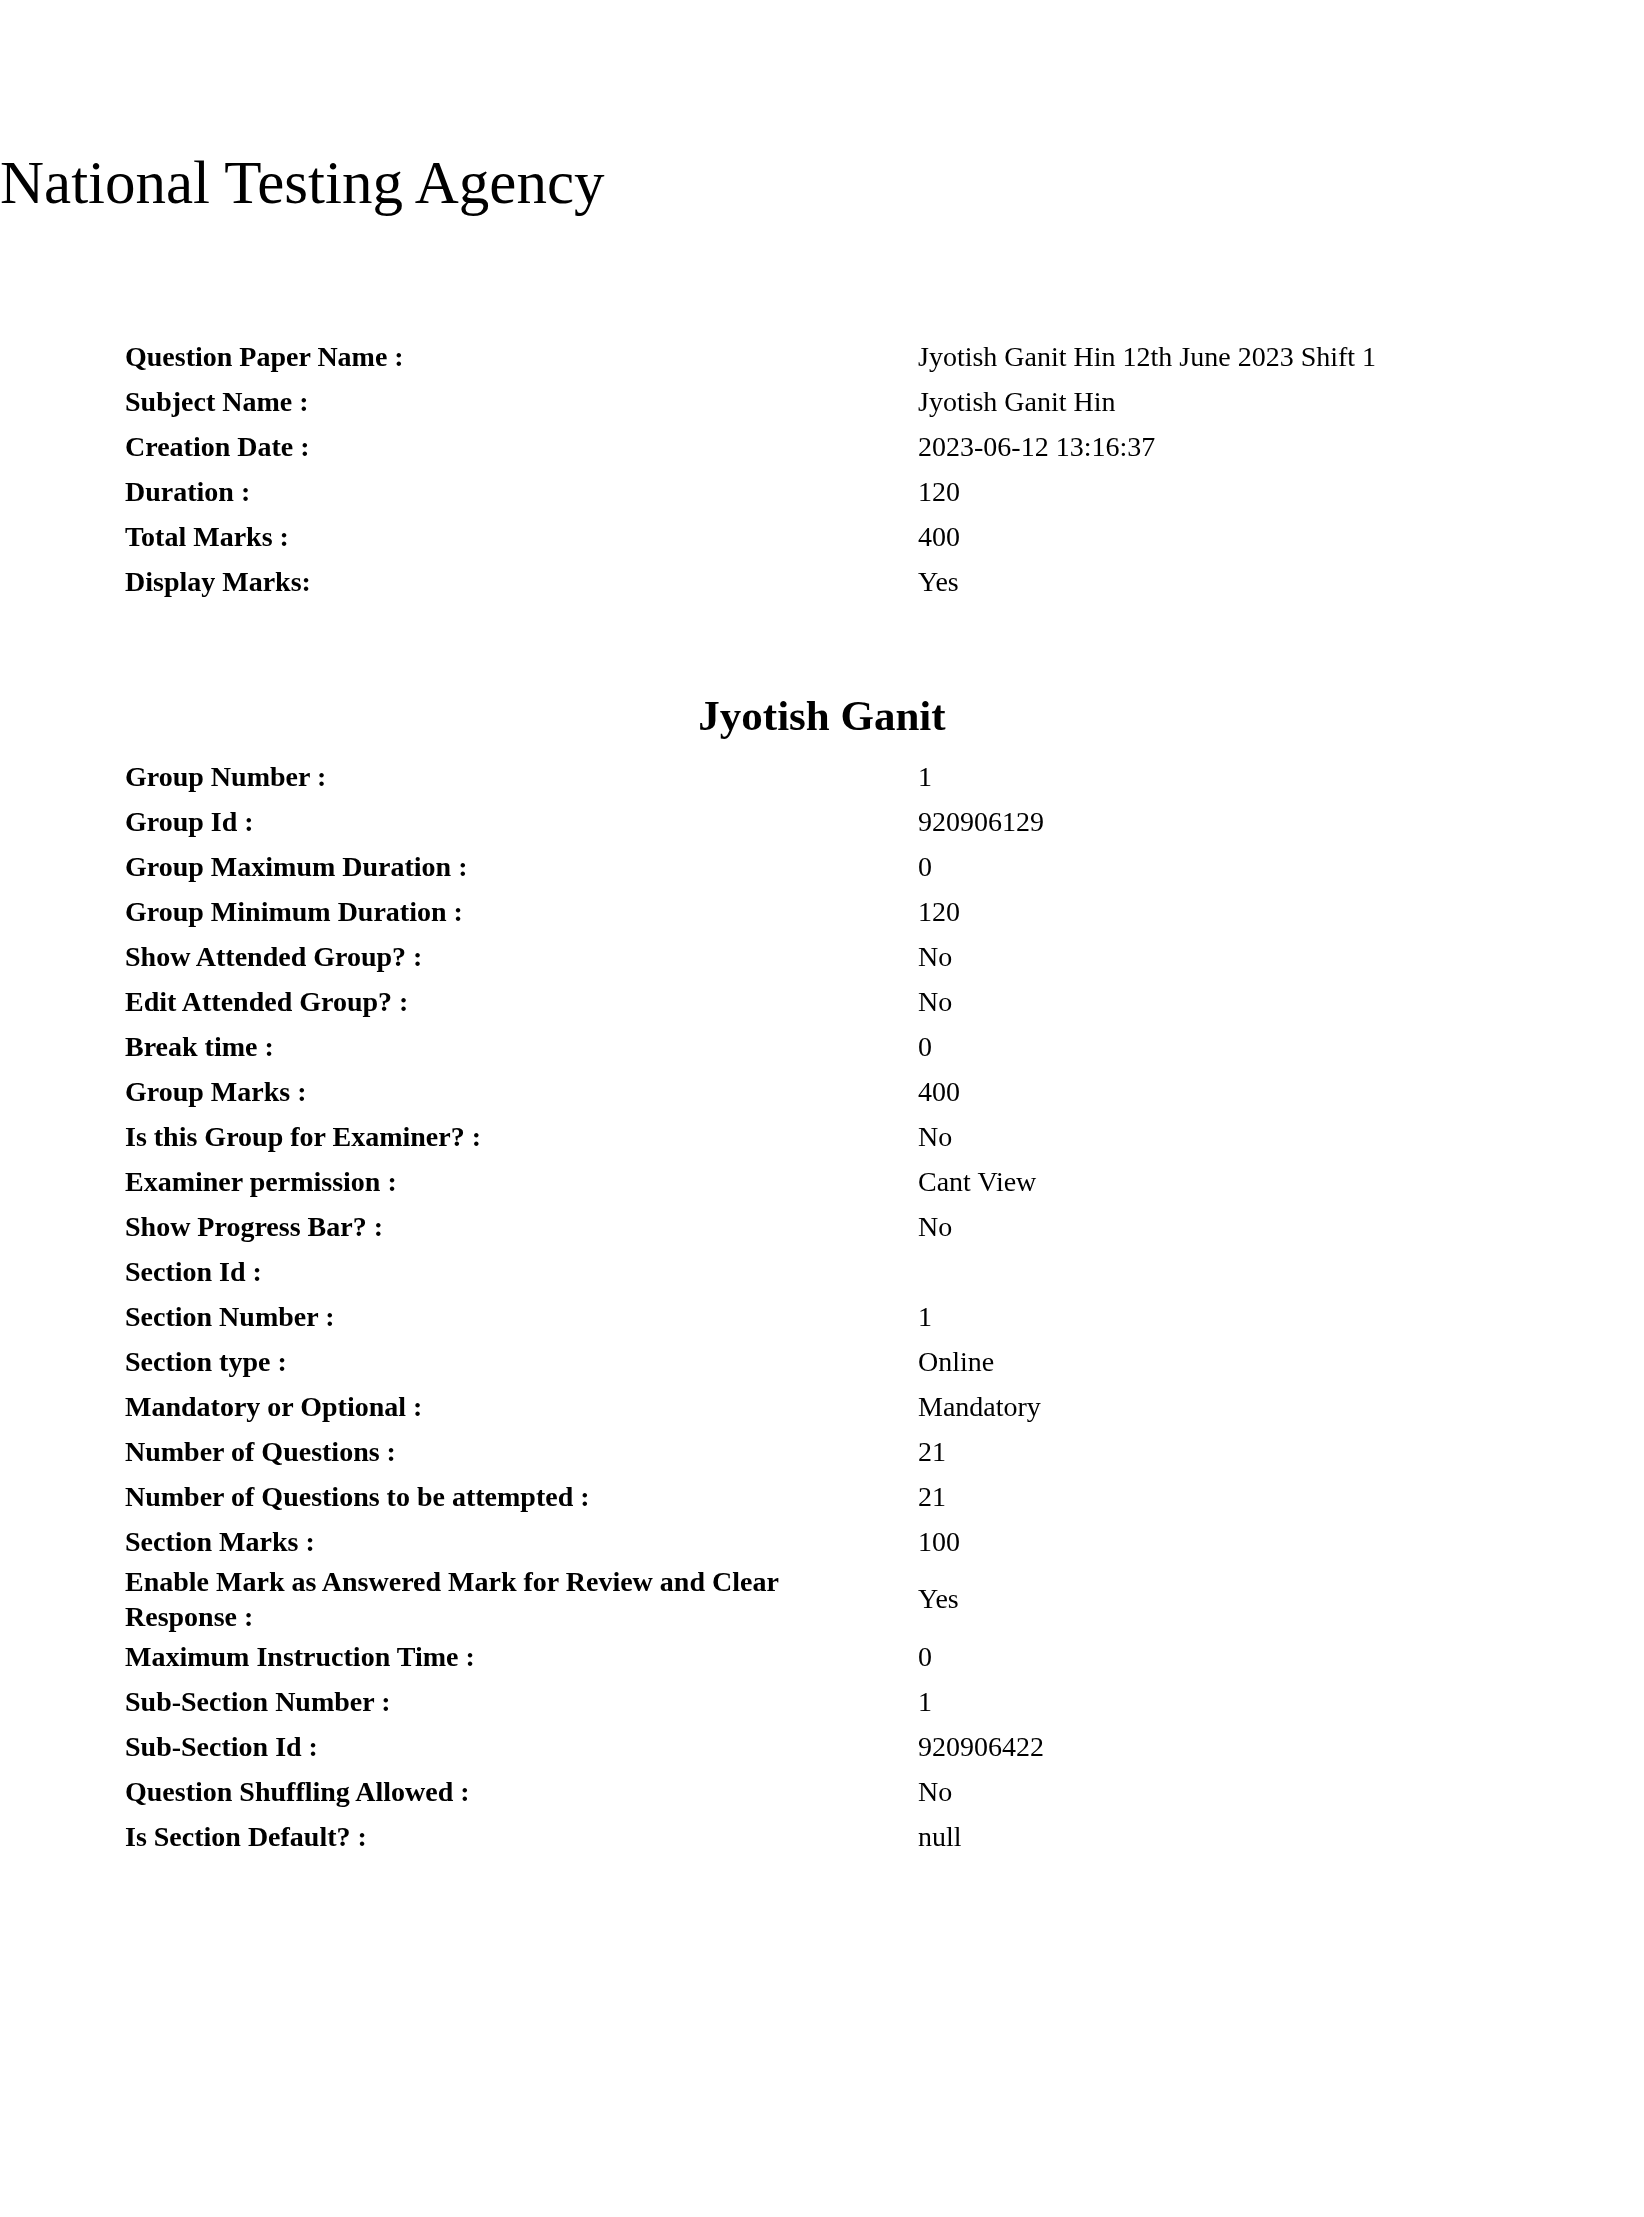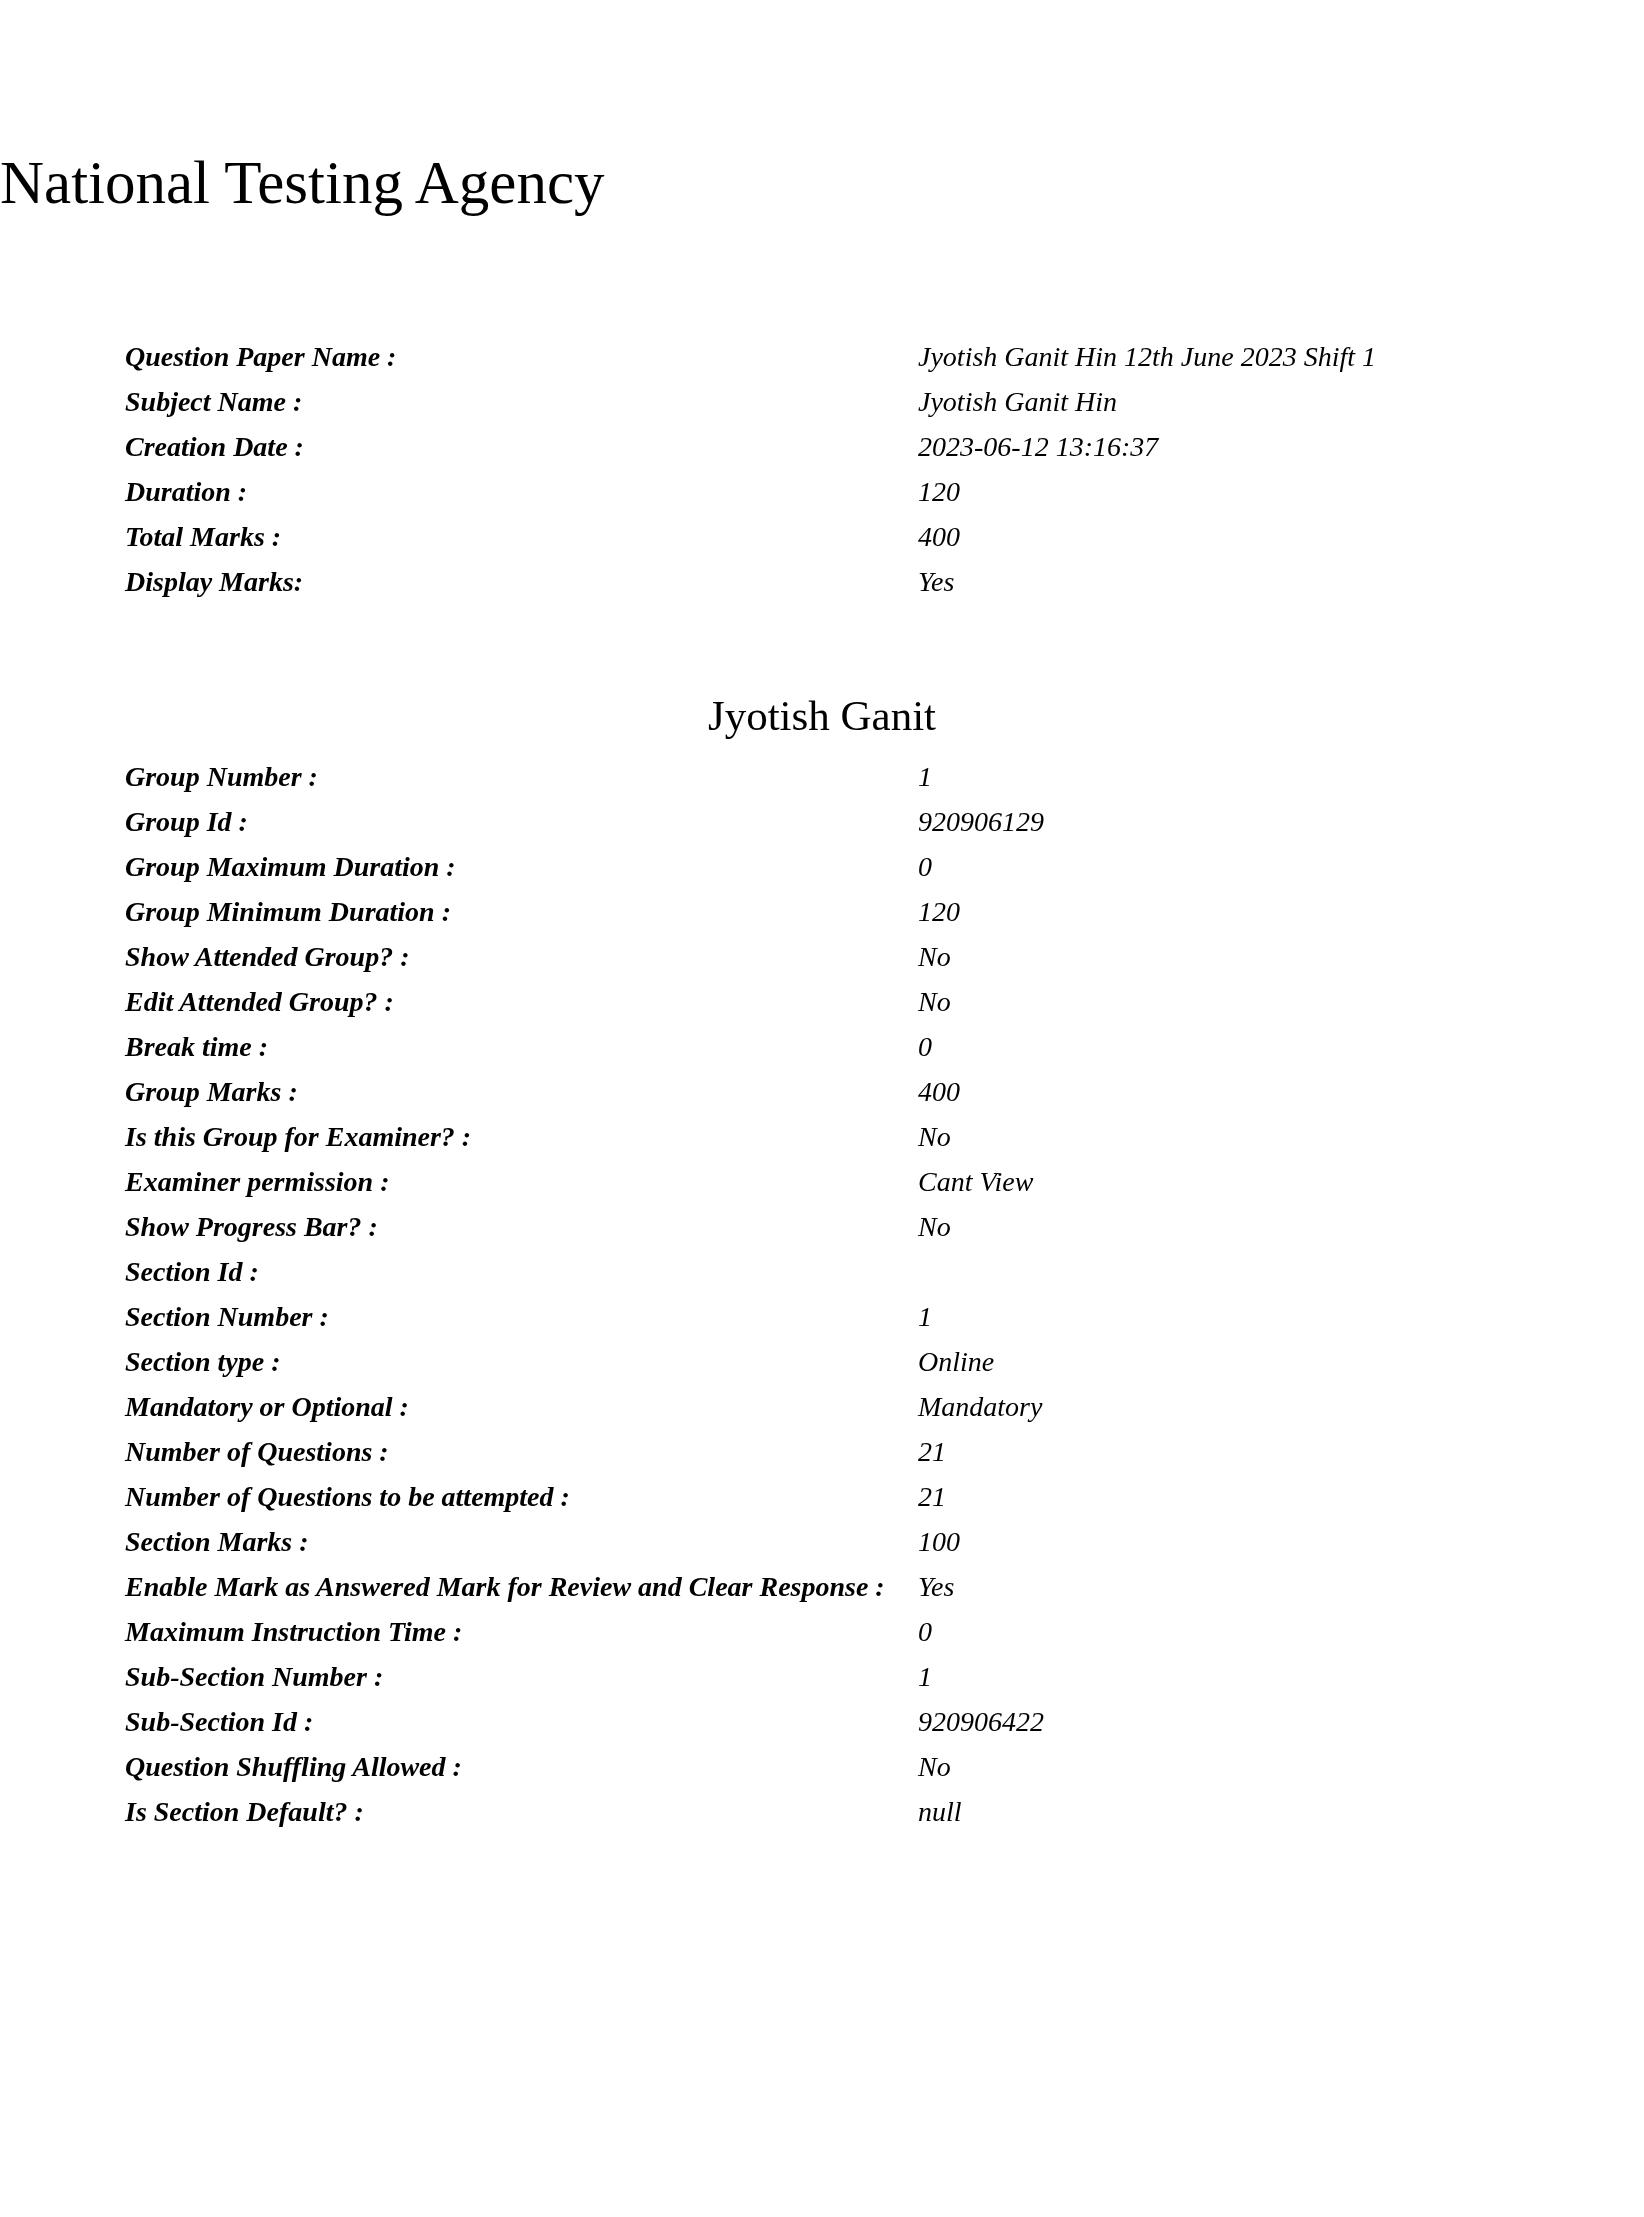--- a/index.html
+++ b/index.html
@@ -24,29 +24,28 @@
   .kv-block {
     padding-left: 125px;
     padding-right: 45px;
   }
   .kv-block.paper-info { margin-top: 112px; }
 
   .section-heading {
     margin: 85px 0 10.7px 0;
     text-align: center;
     font-size: 43px;
-    font-weight: 400;
+    font-weight: 700;
     line-height: 1.25;
   }
 
   .row {
     display: flex;
     align-items: center;
     min-height: 45px;
-    font-style: italic;
   }
   .row .label {
     width: 793px;
     box-sizing: border-box;
     padding-right: 21.5px;
     font-weight: 700;
     font-size: 28px;
     line-height: 1.25;
   }
   .row .value {

